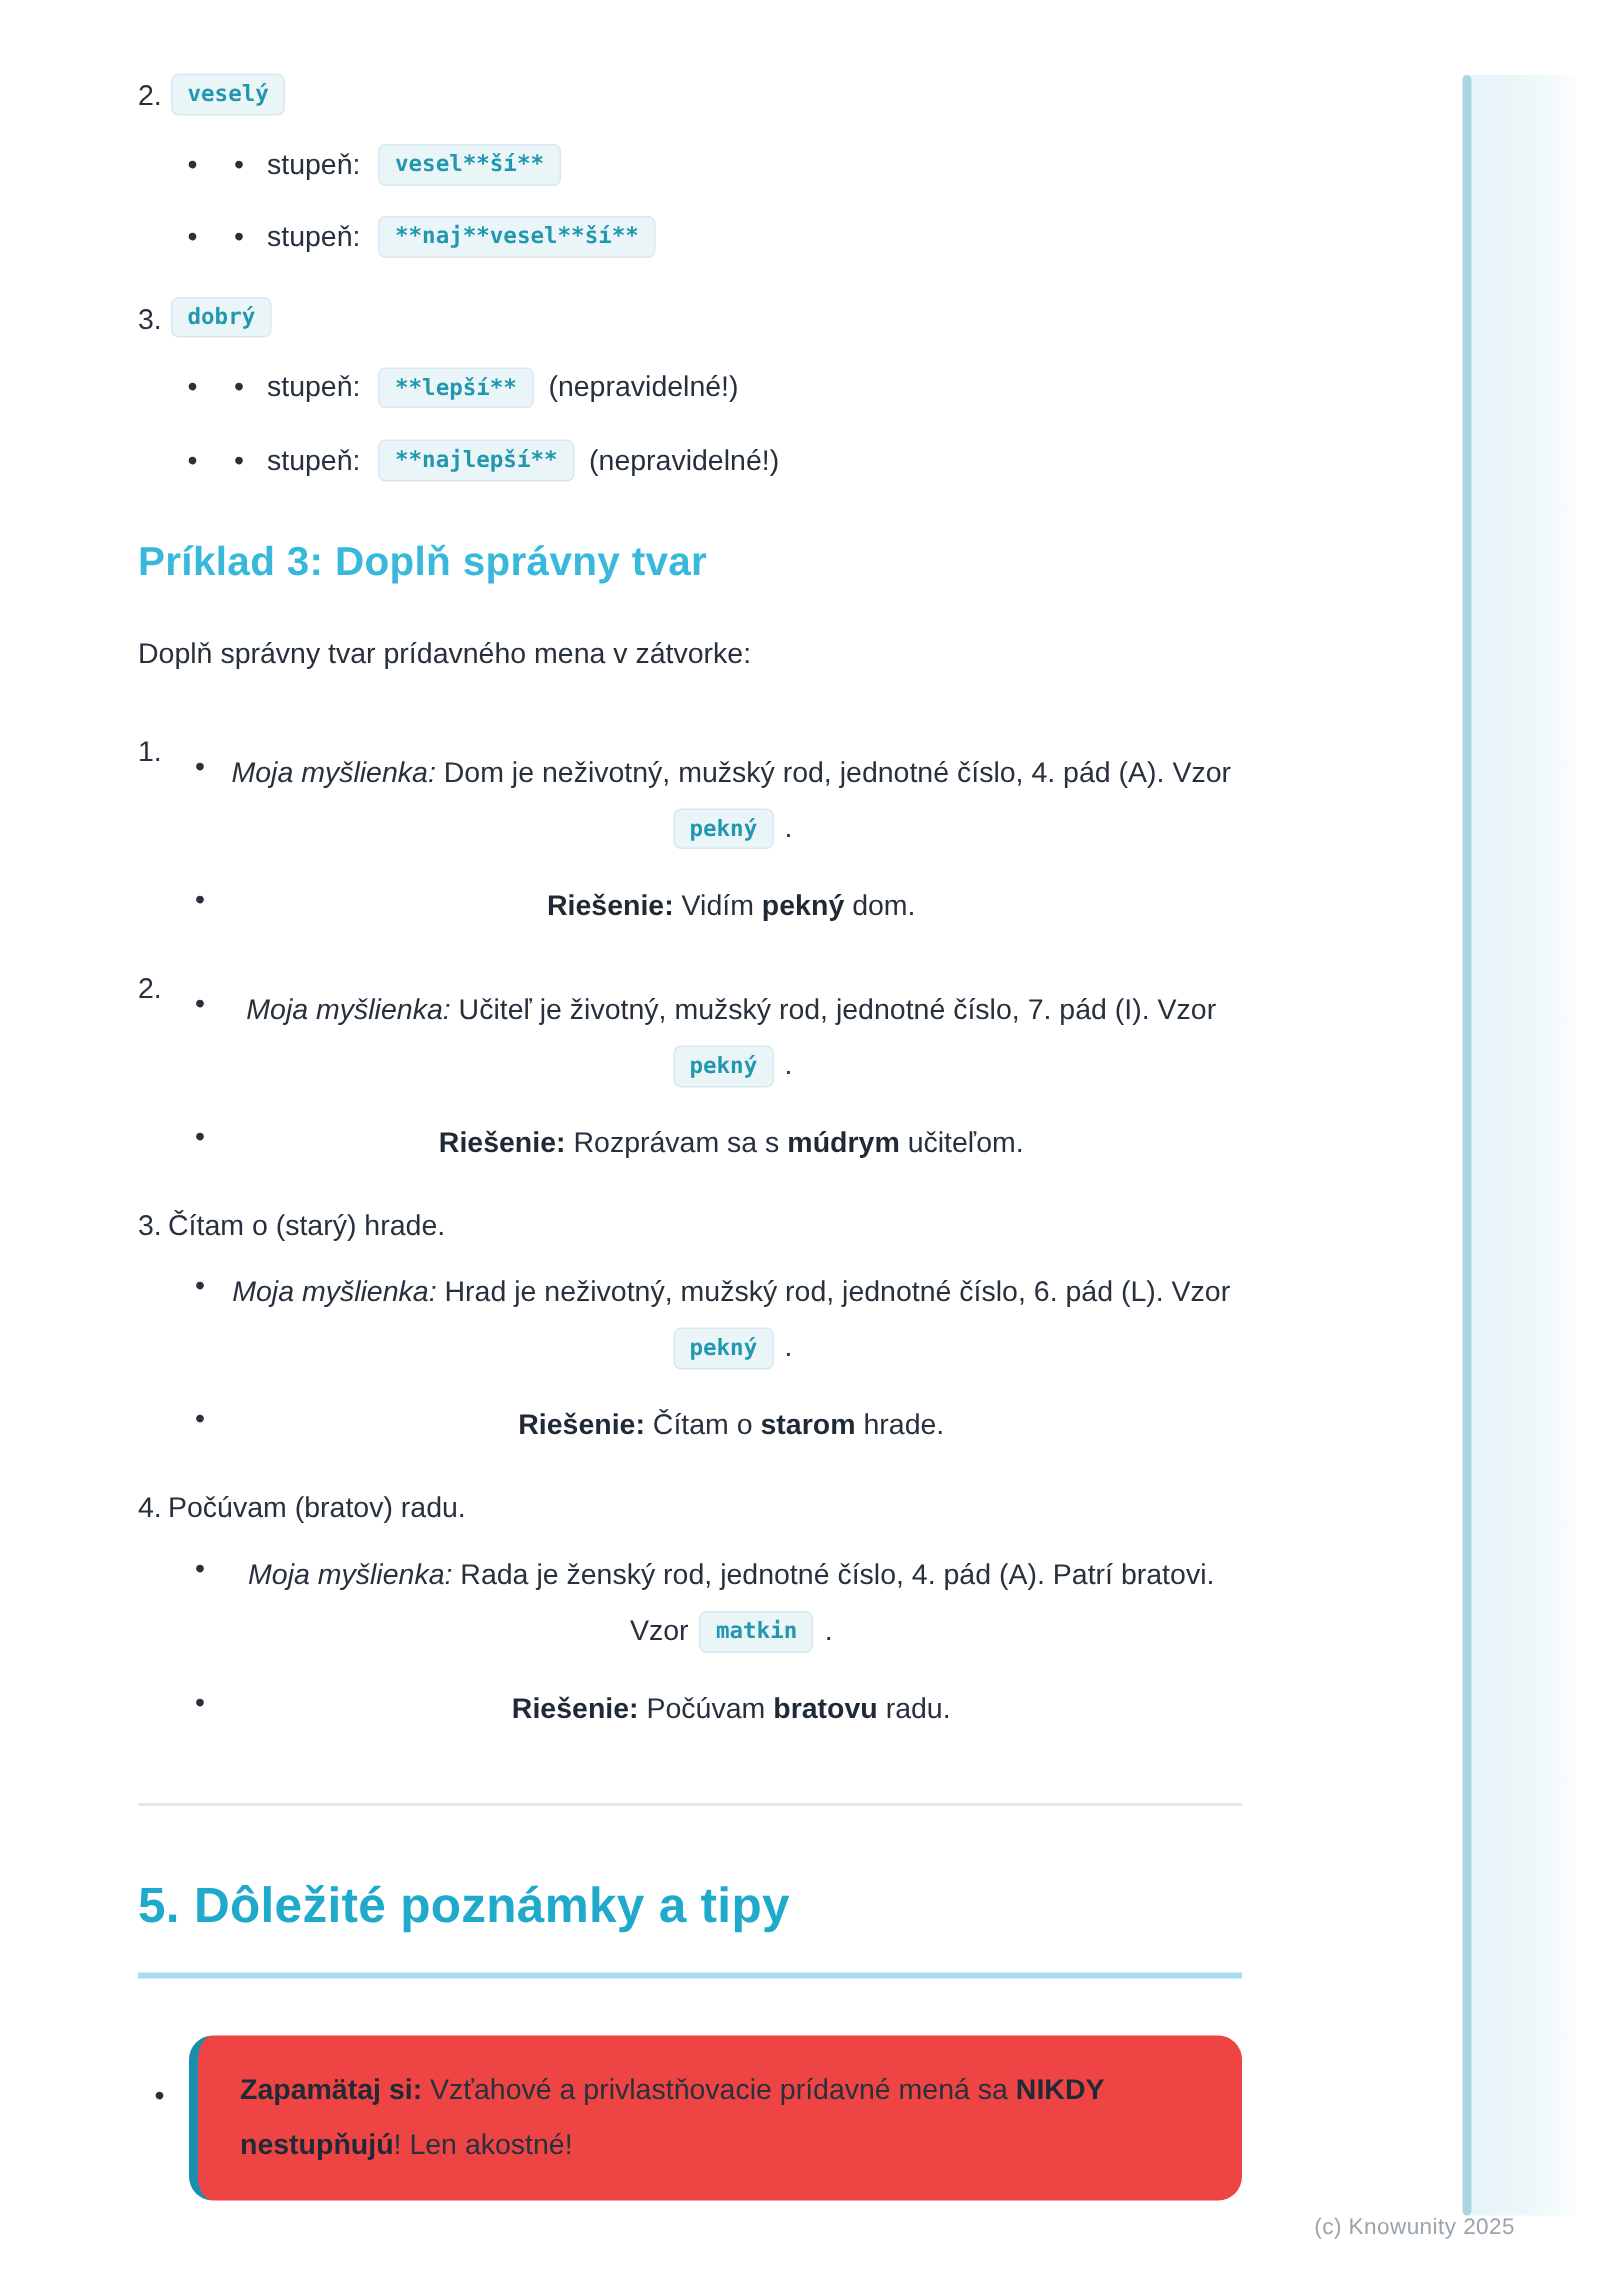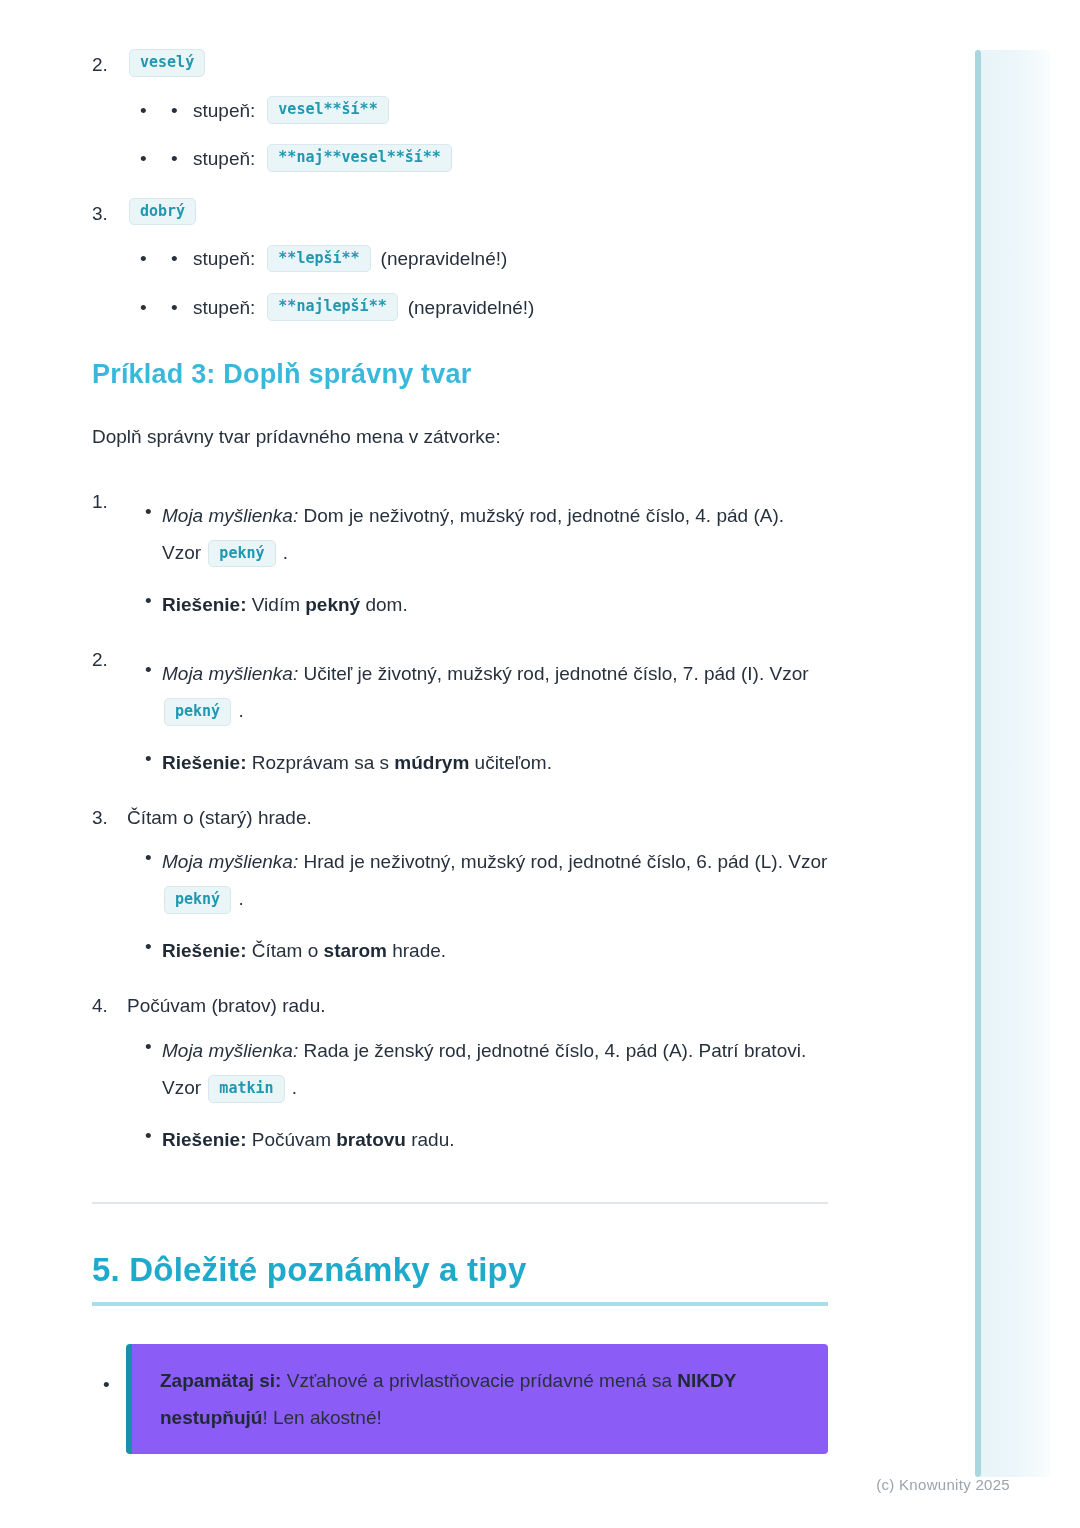--- a/index.html
+++ b/index.html
@@ -14,21 +14,21 @@
     z-index:0;
   }
   .sidebar-line {
     position:absolute; left:975px; top:50px; width:6px; height:1427px;
     background:#a9d7e0; border-radius:3px; z-index:1;
   }
   .content { position:absolute; left:92px; top:50px; width:736px; font-size:19px; line-height:1.6; z-index:2; }
 
   .oitem { display:flex; margin-bottom:24px; }
   .num { flex:0 0 20px; }
-  .oitem-body { flex:1; min-width:0;margin-left:15px; }
+  .oitem-body { flex:1; min-width:0; }
 
   .badge {
     display:inline-block; font-family:"DejaVu Sans Mono","Liberation Mono",monospace;
     font-size:15px; font-weight:bold; color:#2197b0;
     background:#eaf5f8; border:1px solid #d8e8ed; border-radius:5px;
     padding:3px 10px 4px; line-height:1.25; margin:0 2px;
     position:relative; top:-1px; white-space:nowrap;
   }
   .badge-row { line-height:1.3; }
 
@@ -42,34 +42,34 @@
   .suffix { margin-left:8px;text-align:right; }
 
   .ex-heading {
     margin:30px 0 0; font-size:27px; font-weight:bold; color:#38b9dc; letter-spacing:0.2px;
   }
   .intro { margin:26px 0 0; }
   .ex-list { margin-top:34px; }
   .oitem.ex { margin-bottom:22px; }
   .oitem.ex .sub { margin-left:18px; margin-top:10px; }
   .oitem.ex .sub.solution { margin-top:15px; }
-  .sub-body { flex:1; min-width:0; line-height:1.95; }
+  .sub-body { flex:1; min-width:0; line-height:1.95;text-align:center; }
   em { font-style:italic; }
   strong { font-weight:bold; color:#1f2a36; }
 
   .divider { height:2px; background:#e4e7ea; margin:44px 0 0; }
   .section-heading {
     margin:40px 0 0; font-size:33px; font-weight:bold; color:#1faacb;
-    padding-bottom:5px; border-bottom:4px solid #a9dcec; letter-spacing:0.2px;
+    padding-bottom:18px; border-bottom:4px solid #a9dcec; letter-spacing:0.2px;
   }
   .callout-row { display:flex; margin-top:38px; padding-left:11px; }
   .callout-row .marker { width:23px; padding-top:26px; }
   .callout {
-    flex:1; background:#8b5cf6; border-left:6px solid #1a8fad;
-    border-radius:4px; padding:18px 28px; line-height:1.95;
+    flex:1; background:#ef4444; border-left:6px solid #1a8fad;
+    border-radius:16px; padding:18px 28px; line-height:1.95;
   }
   .footer {
     position:absolute; top:1476px; right:70px; z-index:3;
     font-size:15px; color:#9aa4ad; letter-spacing:0.3px;
   }
 </style>
 </head>
 <body>
 
 <div class="page">

